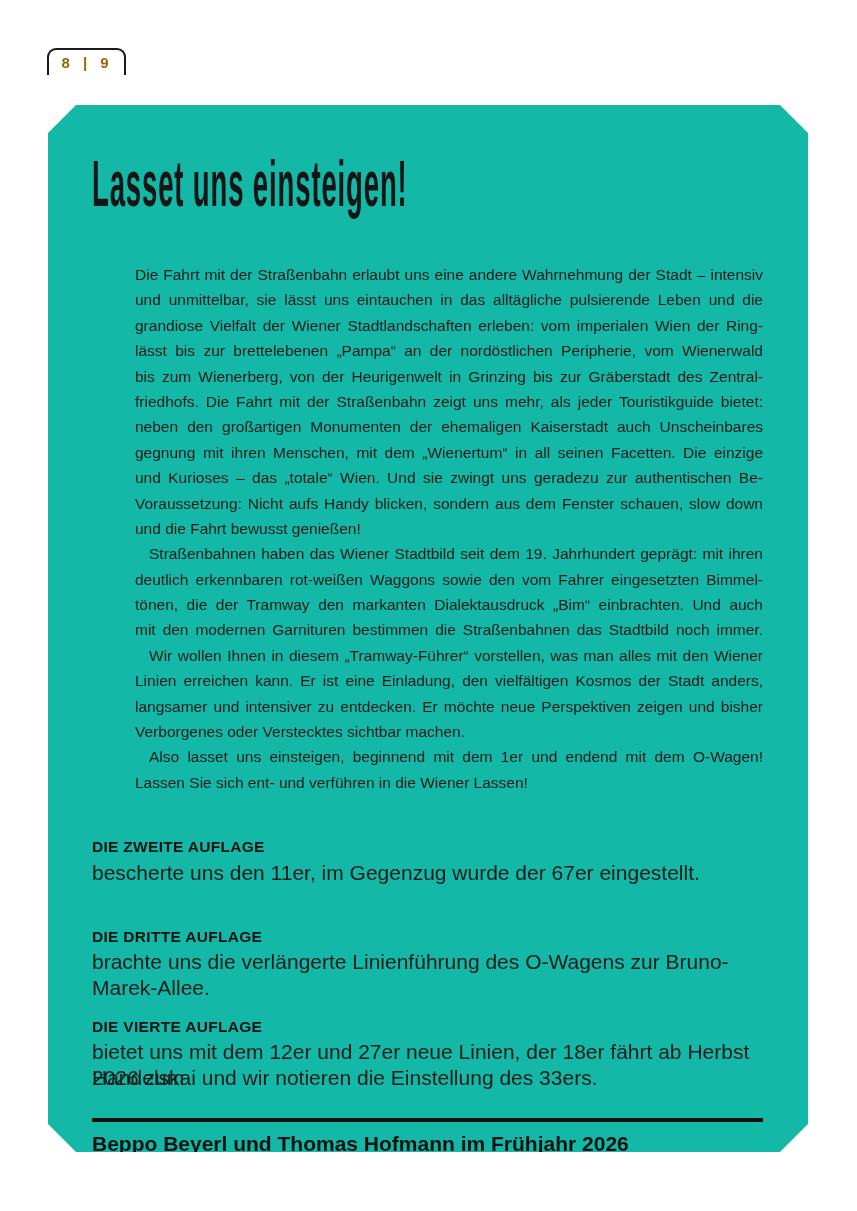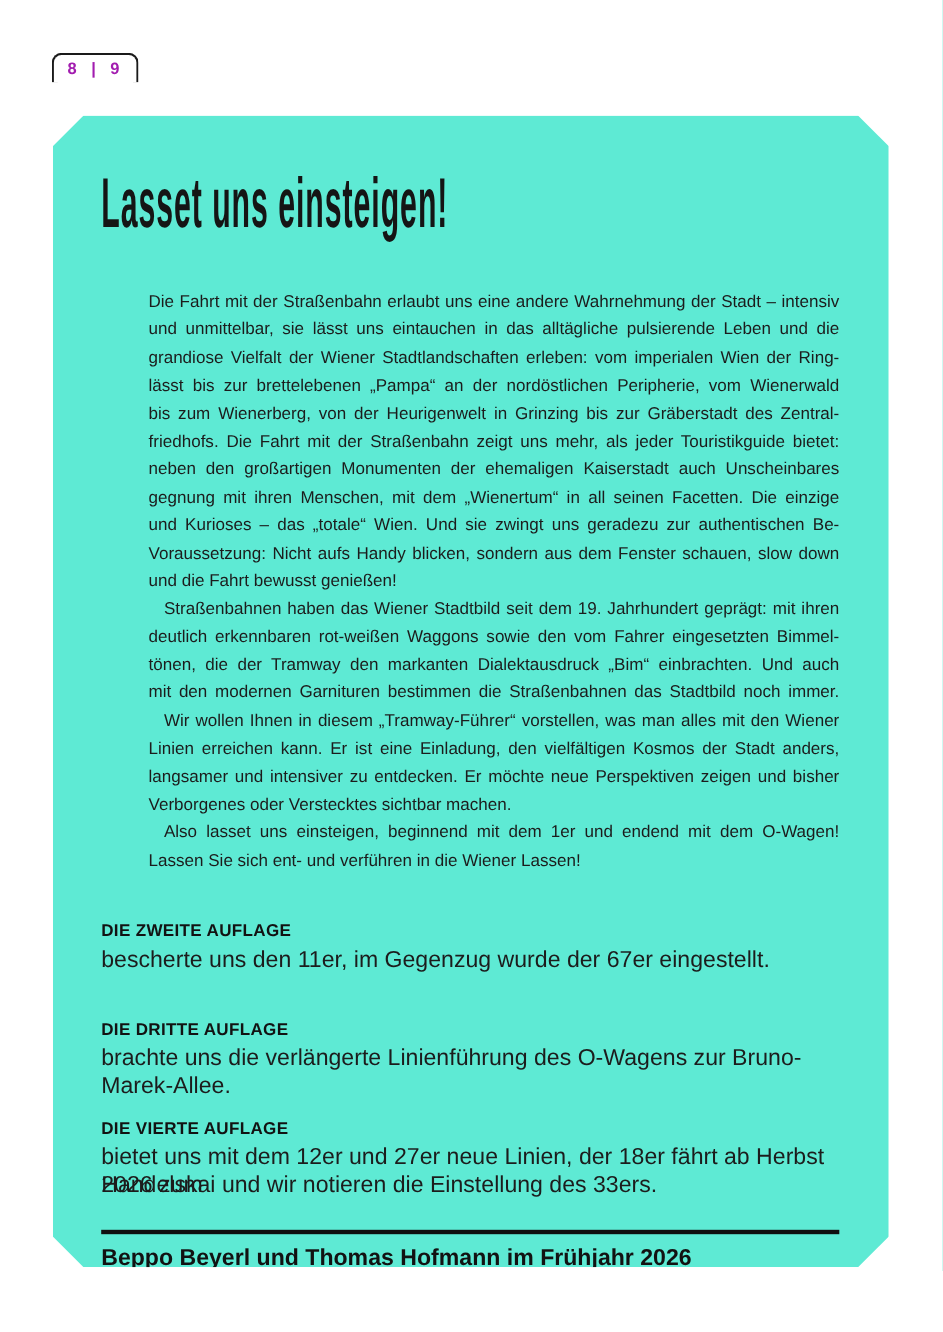--- a/index.html
+++ b/index.html
@@ -18,30 +18,30 @@
     left: 47px; top: 48px;
     width: 79px; height: 27px;
     border: 2px solid #1a1a1a;
     border-bottom: none;
     border-radius: 9px 9px 0 0;
     display: flex; align-items: center; justify-content: center;
     font-weight: bold;
     font-size: 15px;
     letter-spacing: 3px;
     word-spacing: 3px;
-    color: #a21caf;
+    color: #a16207;
     background: #fff;
   }
 
   
   .panel {
     position: absolute;
     left: 48px; top: 105px;
     width: 760px; height: 1047px;
-    background: #5eead4;
+    background: #14b8a6;
     clip-path: polygon(
       28px 0, calc(100% - 28px) 0, 100% 28px,
       100% calc(100% - 28px), calc(100% - 28px) 100%,
       28px 100%, 0 calc(100% - 28px), 0 28px);
     padding: 47px 45px 40px 44px;
   }
 
   .title {
     font-weight: bold;
     font-size: 64px;

